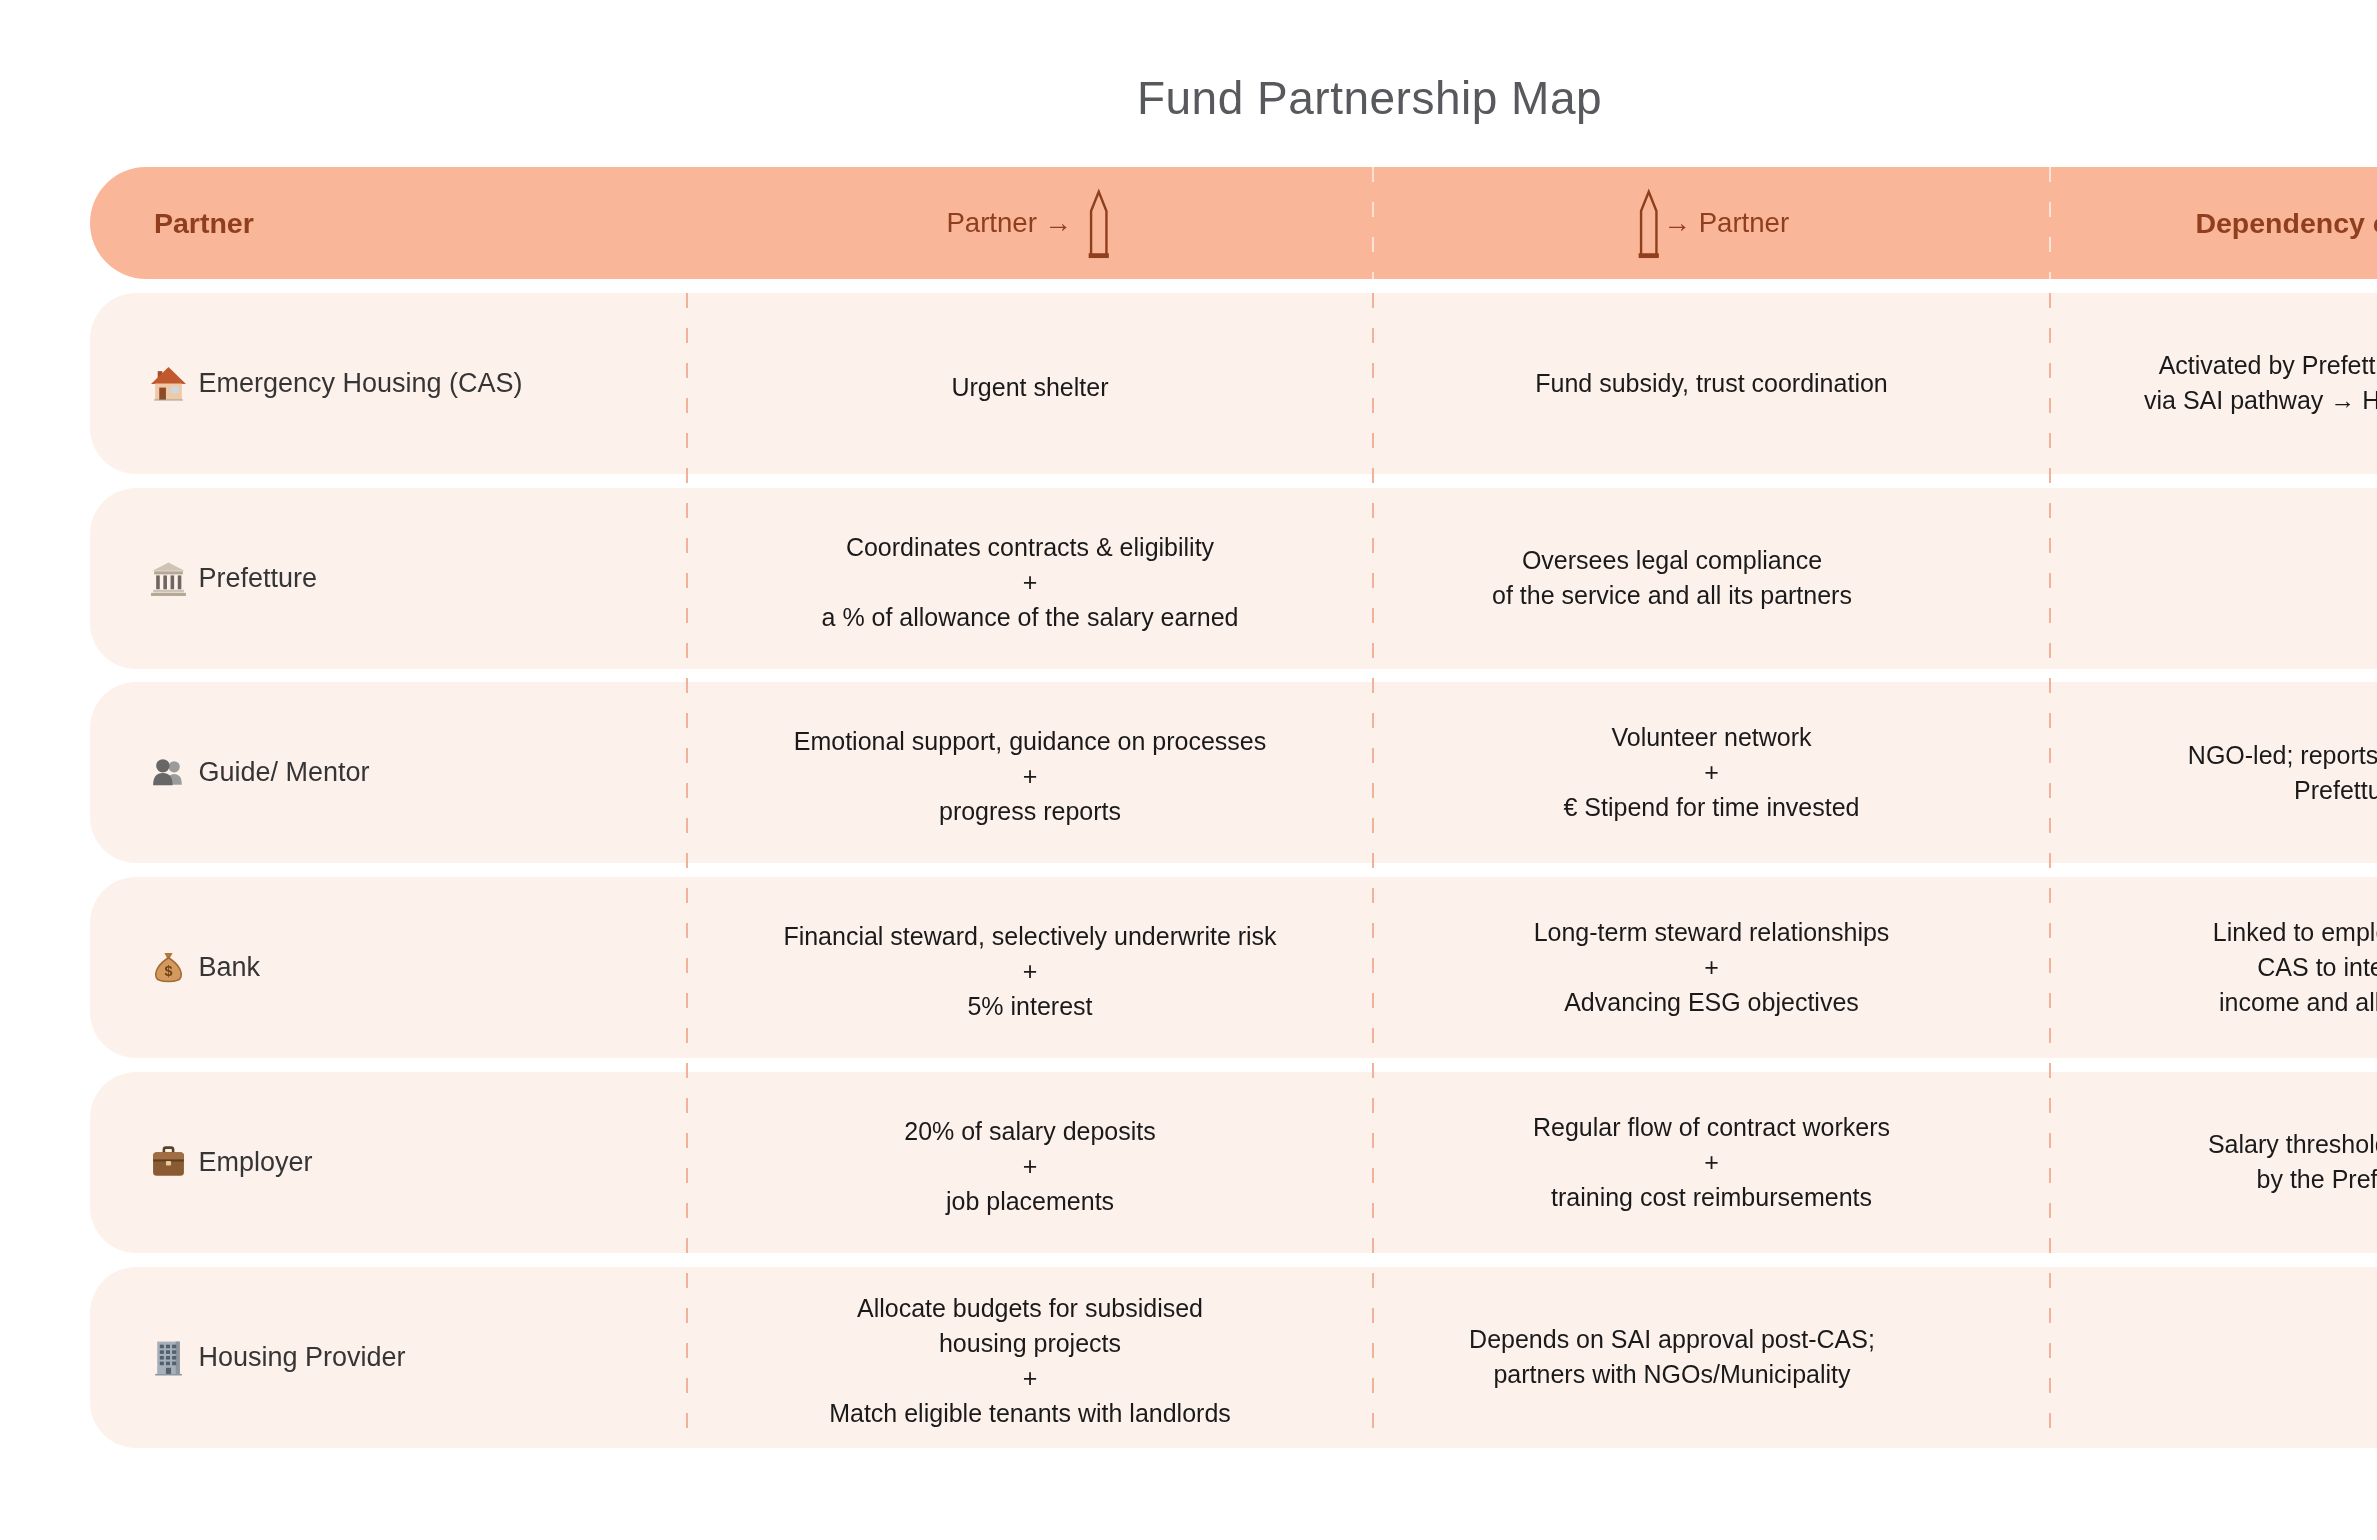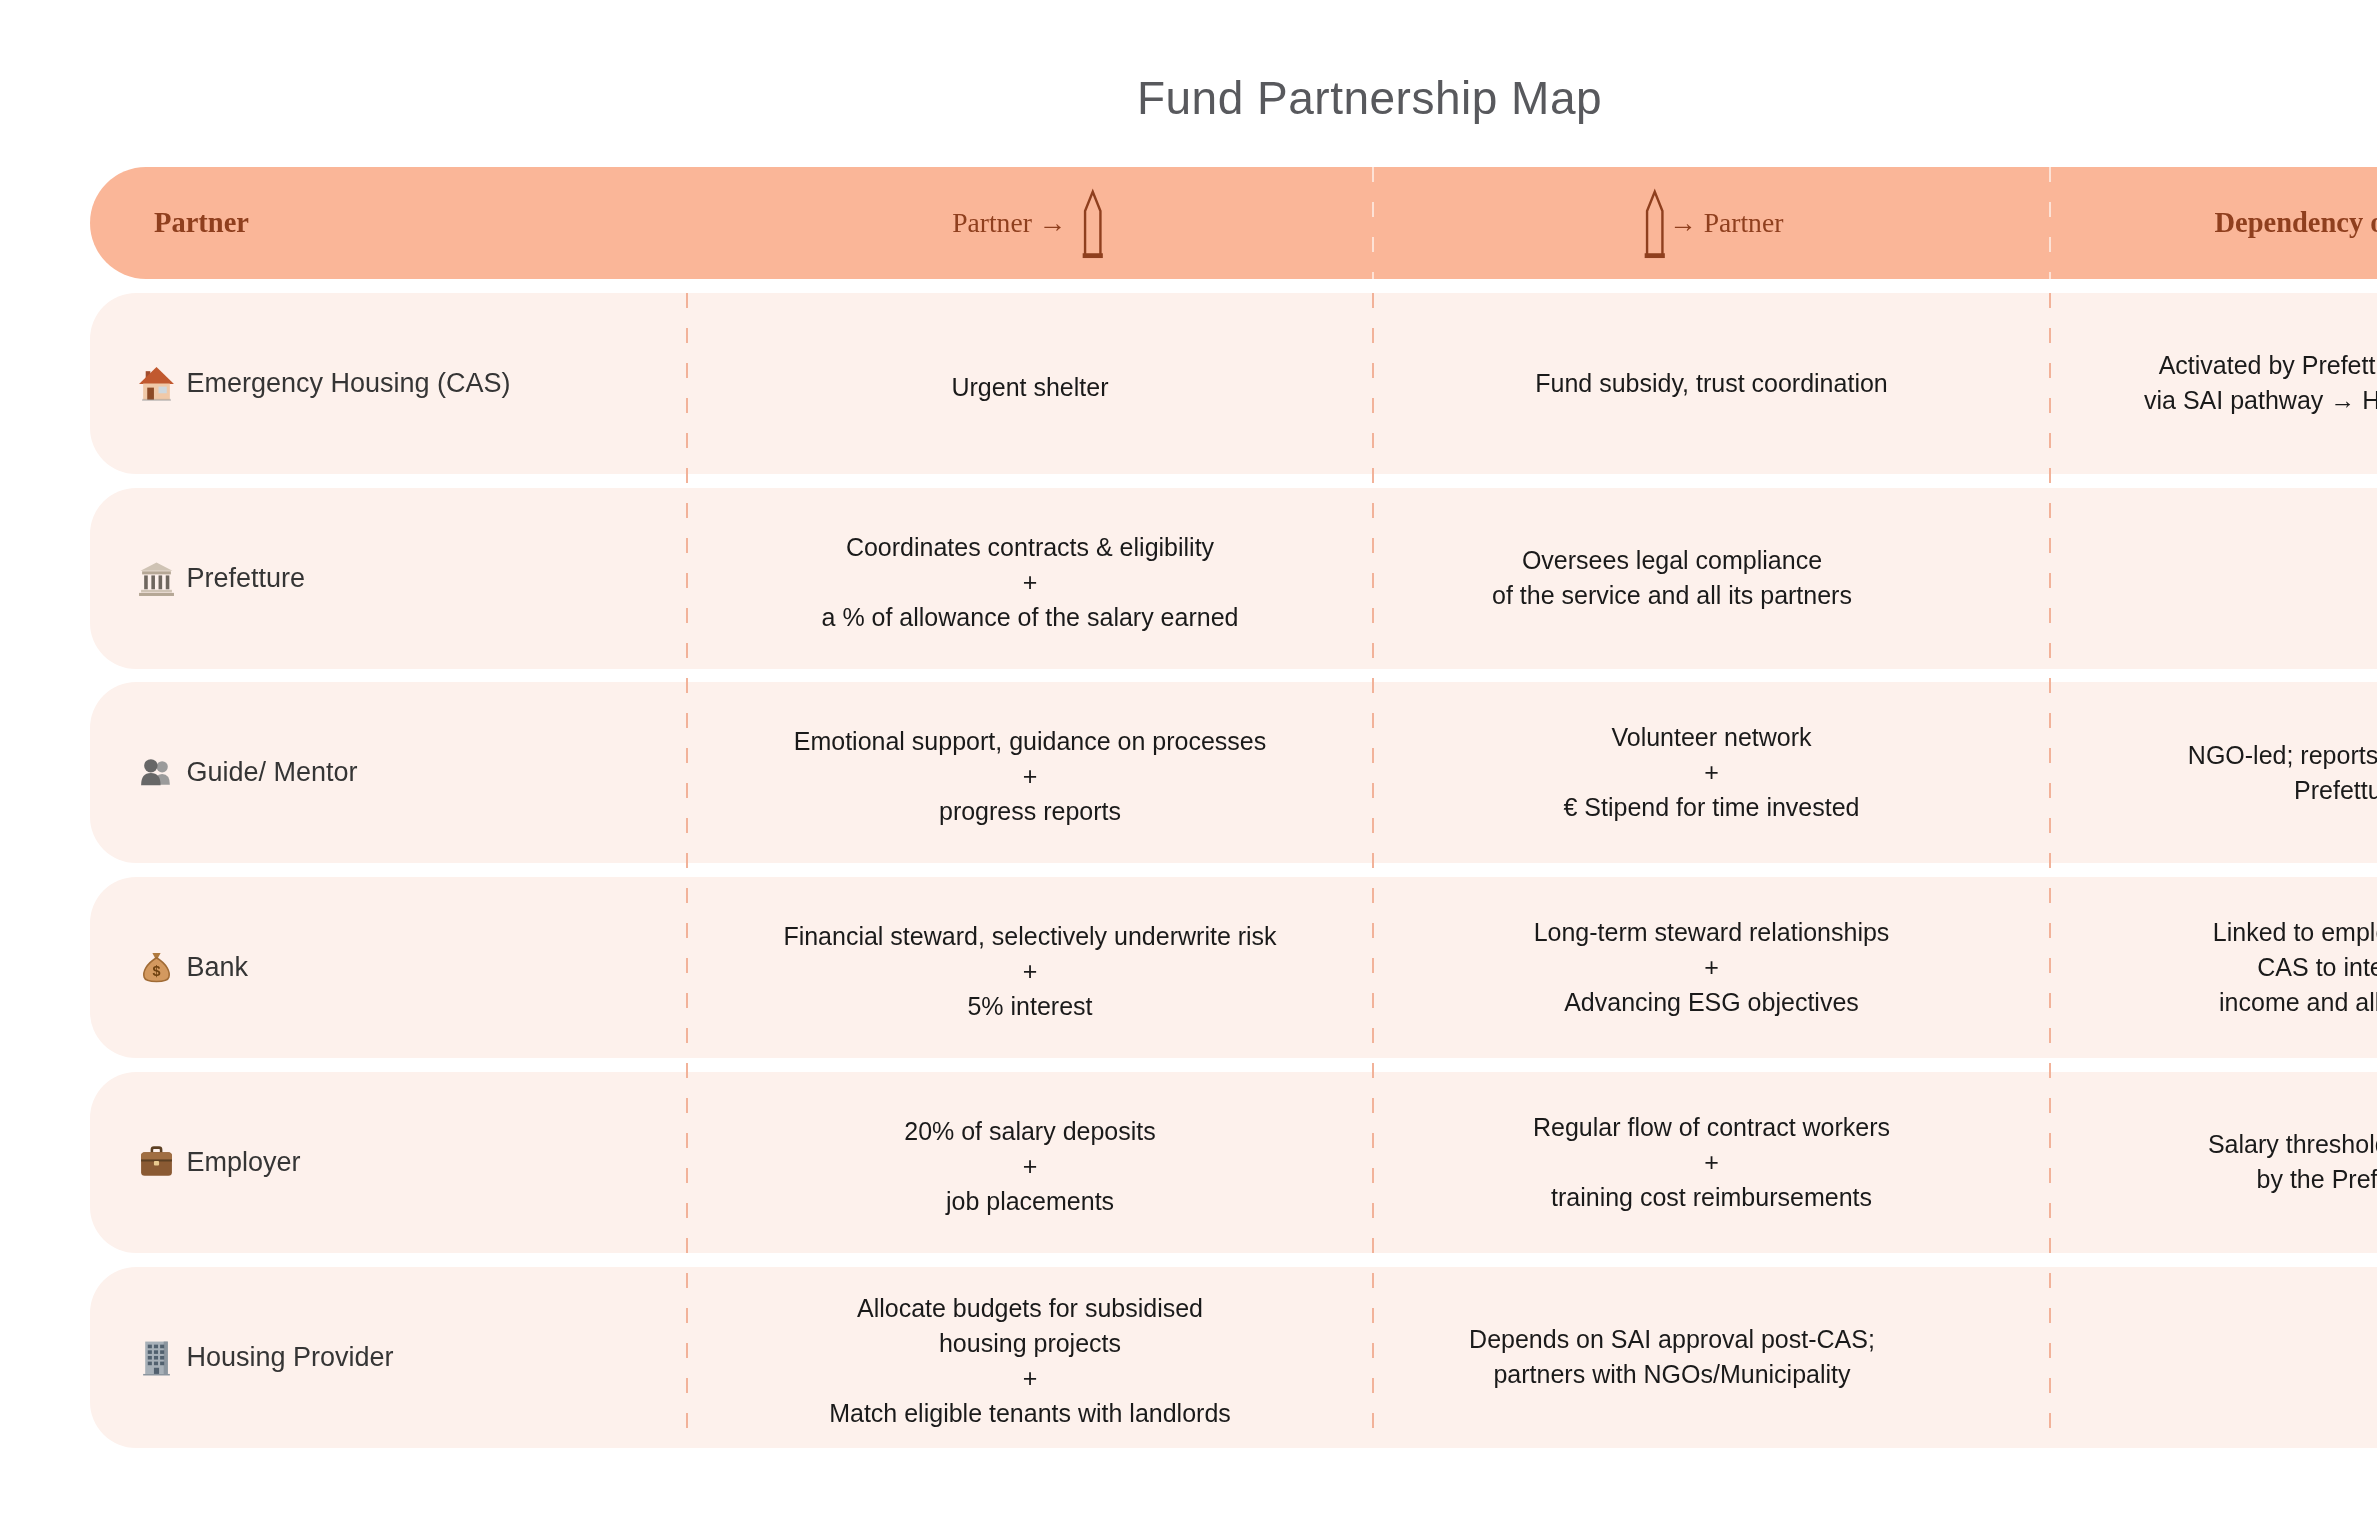--- a/index.html
+++ b/index.html
@@ -7,37 +7,37 @@
   .page{position:relative;width:2739px;height:1541px;background:#ffffff;overflow:hidden;}
 
   .title{position:absolute;top:71px;left:0;width:2739px;text-align:center;
          font-size:46px;font-weight:500;color:var(--title-text,#58595d);letter-spacing:0.5px;}
 
   .table{position:absolute;left:90px;top:167px;width:2558px;}
 
   
   .thead{position:relative;display:flex;height:112px;border-radius:56px;
          background:var(--header-bg,#fab698);color:var(--header-text,#8f3f1e);}
-  .th{display:flex;align-items:center;justify-content:center;font-family:Liberation Serif, serif;}
+  .th{display:flex;align-items:center;justify-content:center;}
   .th.c1{width:597px;justify-content:flex-start;padding-left:64px;box-sizing:border-box;
          font-size:28.5px;font-weight:700;}
   .th.c2{width:686px;font-size:27.6px;font-weight:400;gap:12px;}
   .th.c3{width:677px;font-size:27.6px;font-weight:400;gap:0;}
   .th.c4{width:598px;font-size:28.5px;font-weight:700;}
   .house-outline{display:flex;align-items:center;}
   .house-outline svg{width:29.5px;height:72px;display:block;}
 
   
   .tbody{position:relative;margin-top:13.8px;}
   .row{display:flex;height:181px;border-radius:46px;background:var(--row-bg,#fdf1ec);
        margin-bottom:13.8px;}
   .row:last-child{margin-bottom:0;}
   .cell{display:flex;flex-direction:column;align-items:center;justify-content:center;
         box-sizing:border-box;color:var(--body-text,#1a1a1a);font-size:25px;text-align:center;}
-  .cell.c1{width:597px;flex-direction:row;justify-content:flex-start;padding-left:48px;
+  .cell.c1{width:597px;flex-direction:row;justify-content:flex-start;padding-left:60px;
            gap:11.4px;font-size:27px;color:#353535;text-align:left;}
   .cell.c2{width:686px;margin-top:8px;}
   .cell.c3{width:677px;text-align:right;}
   .cell.c4{width:598px;}
   .line{height:35px;display:flex;align-items:center;justify-content:center;white-space:nowrap;}
   .picon{display:flex;align-items:center;}
   .picon svg{width:37px;height:37px;display:block;}
   .plabel{white-space:nowrap;}
 
   

